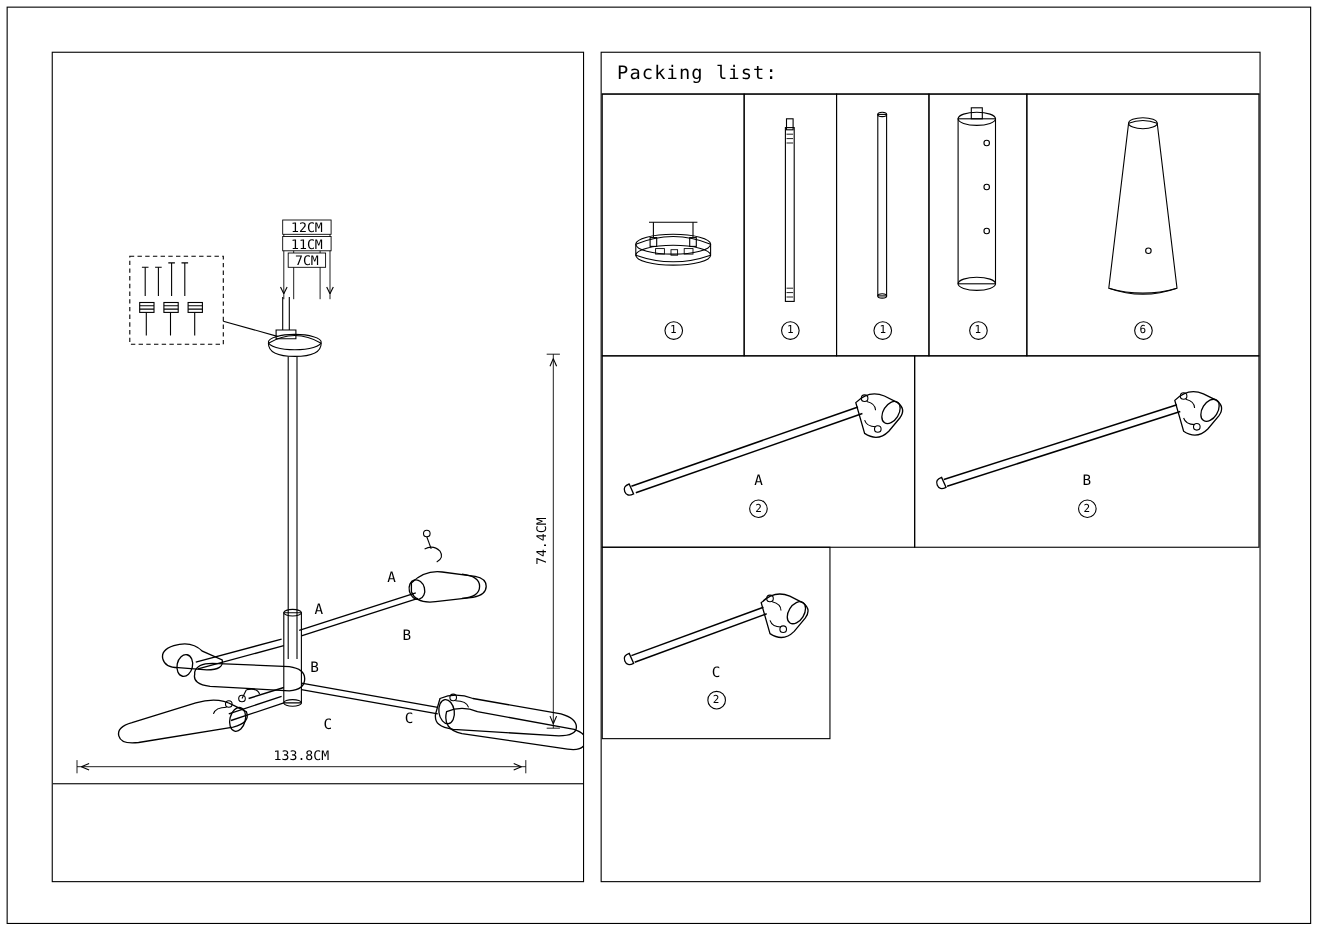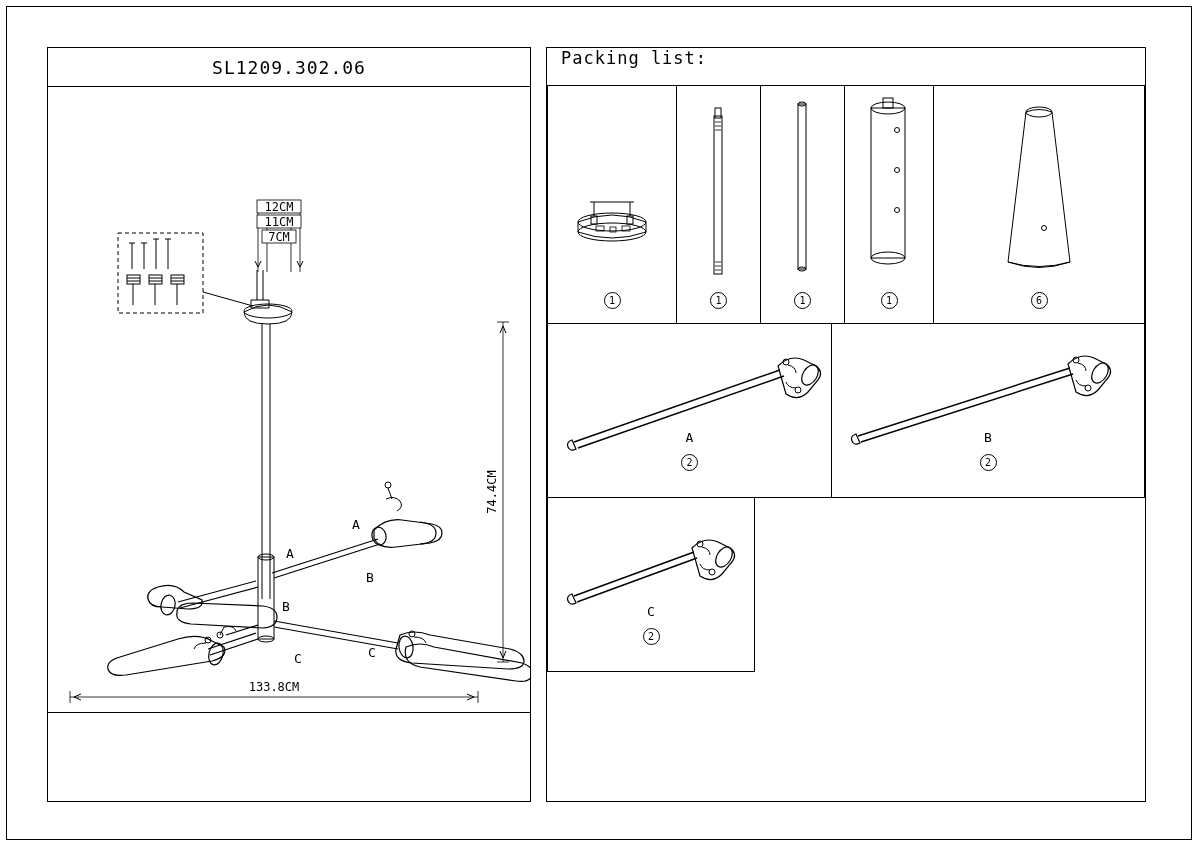--- a/index.html
+++ b/index.html
@@ -74,20 +74,21 @@
     box-sizing: border-box;
   }
   .packing-header {
     position: absolute;
     left: 0; top: 0;
     width: 100%;
     height: 38px;
     border-bottom: 1px solid #000;
     box-sizing: border-box;
     display: flex;
+    align-items: center;
   }
   .packing-title {
     font-size: 17px;
     padding-left: 14px;
     letter-spacing: 1px;
   }
 
   .cell {
     position: absolute;
     border: 1px solid #000;
@@ -132,23 +133,20 @@
     fill: #000;
   }
 </style>
 </head>
 <body>
 
 <div class="page">
   <div class="outer-border"></div>
 
   <div class="left-panel">
-    <div class="title-bar">
-      <span class="title-text">SL1209.302.06</span>
-    </div>
 
     <svg width="482" height="665" viewBox="0 0 482 665" style="position:absolute;left:0;top:39px;">
 
       <g>
         <rect x="70" y="146" width="85" height="80" class="ln" stroke-dasharray="4,3" stroke-width="1"></rect>
 
         <g stroke="#000" stroke-width="1" fill="none">
           <line x1="84" y1="156" x2="84" y2="182"></line>
           <line x1="81" y1="156" x2="87" y2="156"></line>
           <line x1="96" y1="156" x2="96" y2="182"></line>

